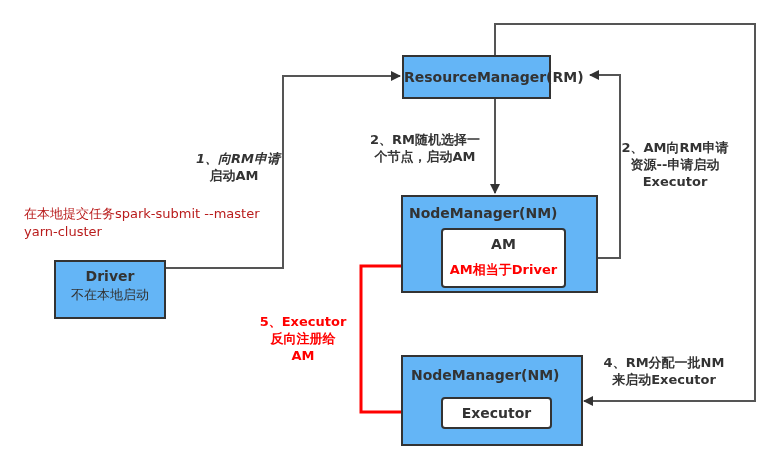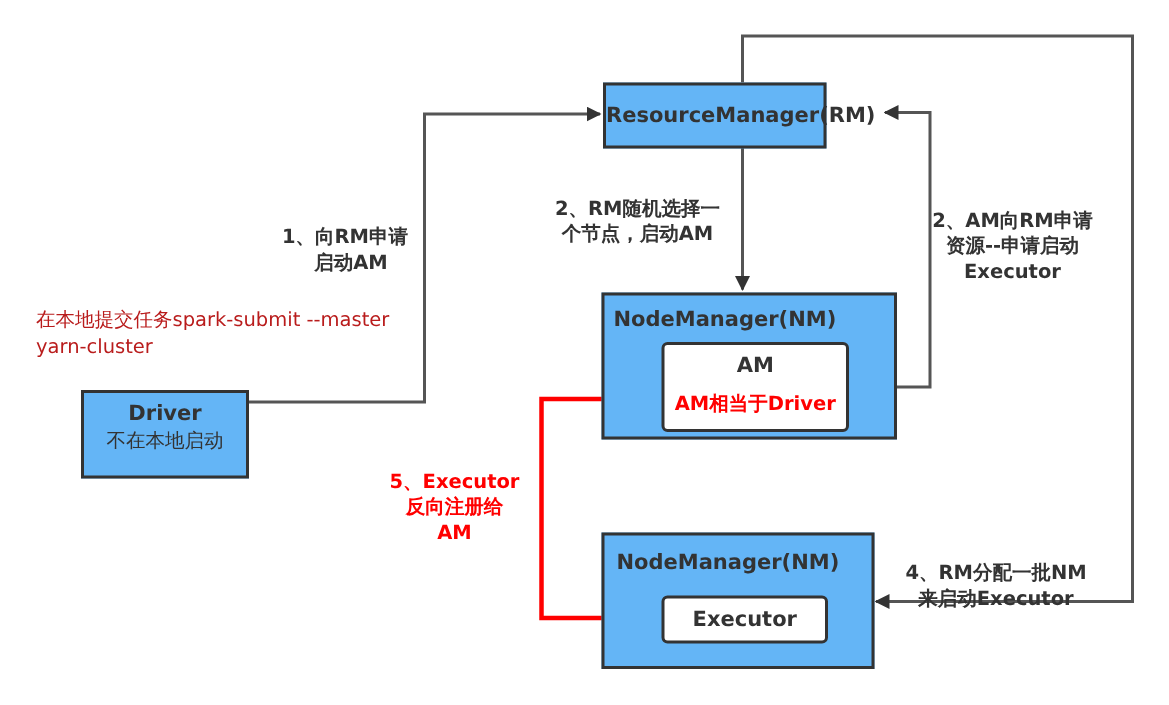--- a/index.html
+++ b/index.html
@@ -58,36 +58,36 @@
 <div class="inner" style="left:441px; top:397px; width:111px; height:32px;">
   <div class="txt" style="left:0; right:0; top:6px; font-size:14px;">Executor</div>
 </div>
 
 <div class="txt plain" style="left:24px; top:205px; text-align:left; color:#b91c1c; font-size:13px; line-height:18px;">
   <div>在本地提交任务spark-submit --master</div>
   <div>yarn-cluster</div>
 </div>
 
 <div class="txt" style="left:188px; top:150px; width:92px; font-size:13px; line-height:17px;">
-  <div style="text-align:left;">1、向RM申请</div>
+  <div style="text-align:right;font-style:italic;">1、向RM申请</div>
   <div>启动AM</div>
 </div>
 
 <div class="txt" style="left:365px; top:131px; width:120px; font-size:13px; line-height:17px;">
   <div>2、RM随机选择一</div>
   <div>个节点，启动AM</div>
 </div>
 
 <div class="txt" style="left:620px; top:139px; width:110px; font-size:13px; line-height:17px;">
   <div>2、AM向RM申请</div>
   <div>资源--申请启动</div>
   <div>Executor</div>
 </div>
 
-<div class="txt" style="left:594px; top:354px; width:140px; font-size:13px; line-height:17px;margin-top:20px;">
+<div class="txt" style="left:594px; top:354px; width:140px; font-size:13px; line-height:17px;">
   <div>4、RM分配一批NM</div>
   <div>来启动Executor</div>
 </div>
 
 <div class="txt" style="left:258px; top:313px; width:90px; font-size:13px; line-height:17px; color:#ff0000;">
   <div>5、Executor</div>
   <div>反向注册给</div>
   <div>AM</div>
 </div>
 

